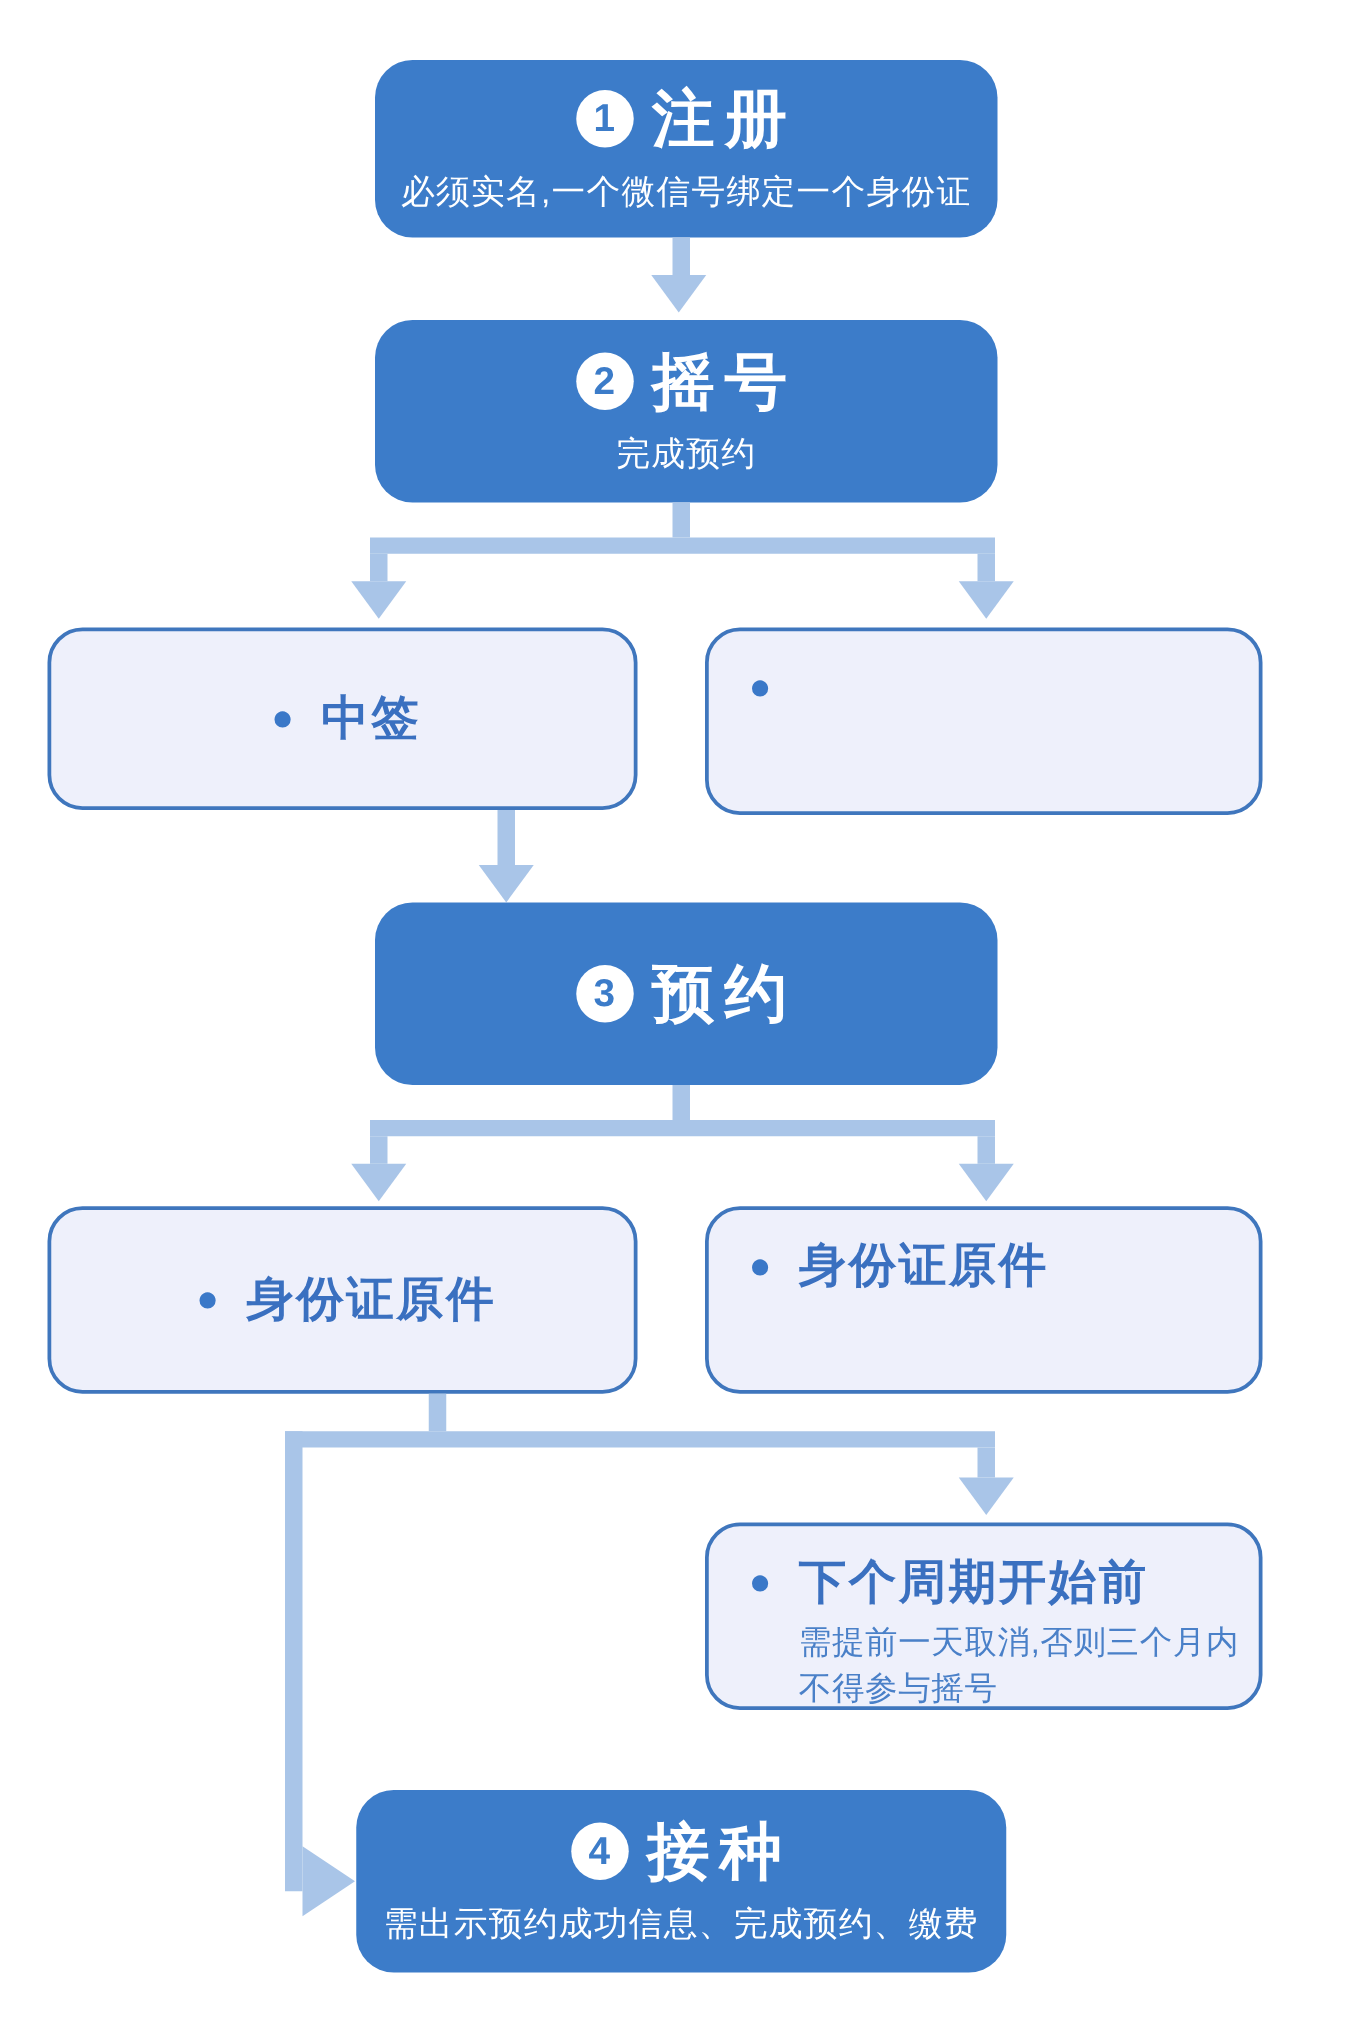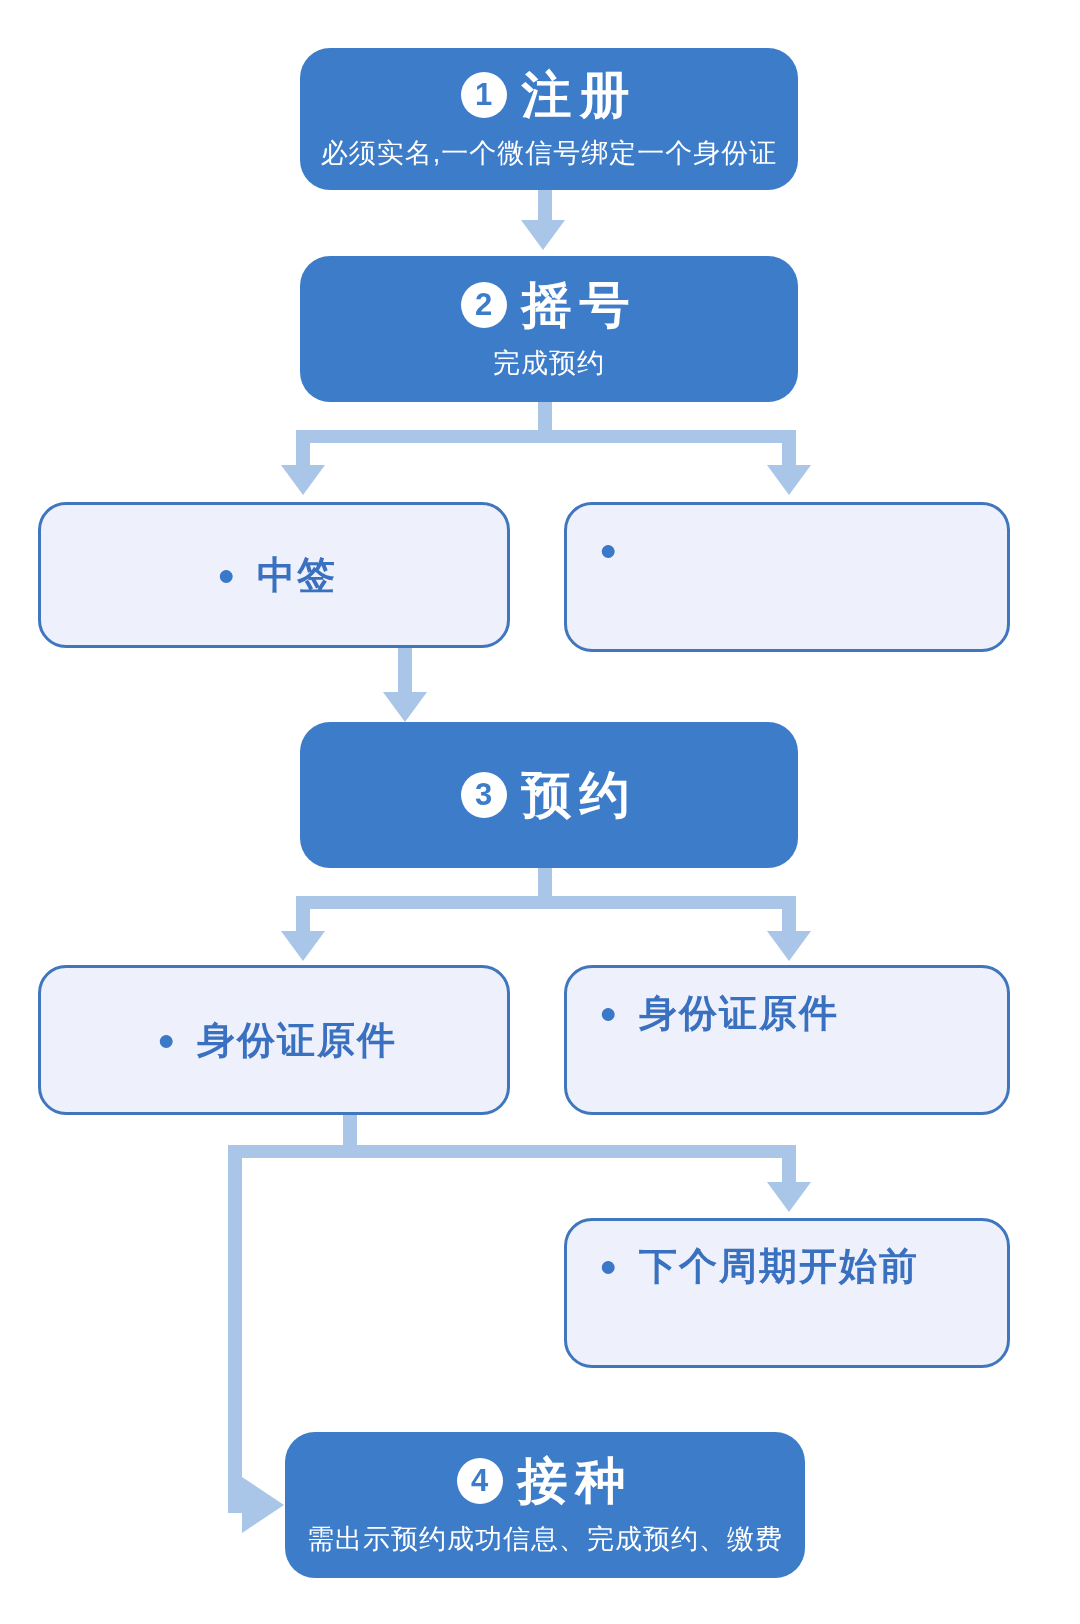--- a/index.html
+++ b/index.html
@@ -139,20 +139,21 @@
   <div class="conn" style="left:782px;top:1158px;width:14px;height:24px;"></div>
   <div class="head-down" style="left:767px;top:1182px;"></div>
   <div class="conn" style="left:228px;top:1145px;width:14px;height:368px;"></div>
   <div class="head-right" style="left:242px;top:1477px;"></div>
 
   <div class="outcome" style="left:564px;top:1218px;width:446px;height:150px;">
     <div class="row">
       <span class="bullet">●</span>
       <div>
         <div class="outcome-title">下个周期开始前</div>
+        <div class="outcome-detail">需提前一天取消,否则三个月内不得参与摇号</div>
       </div>
     </div>
   </div>
 
   <div class="step" style="left:285px;top:1432px;width:520px;height:146px;">
     <div class="step-head">
       <span class="num">4</span>
       <span class="step-title">接种</span>
     </div>
     <div class="step-sub">需出示预约成功信息、完成预约、缴费</div>

